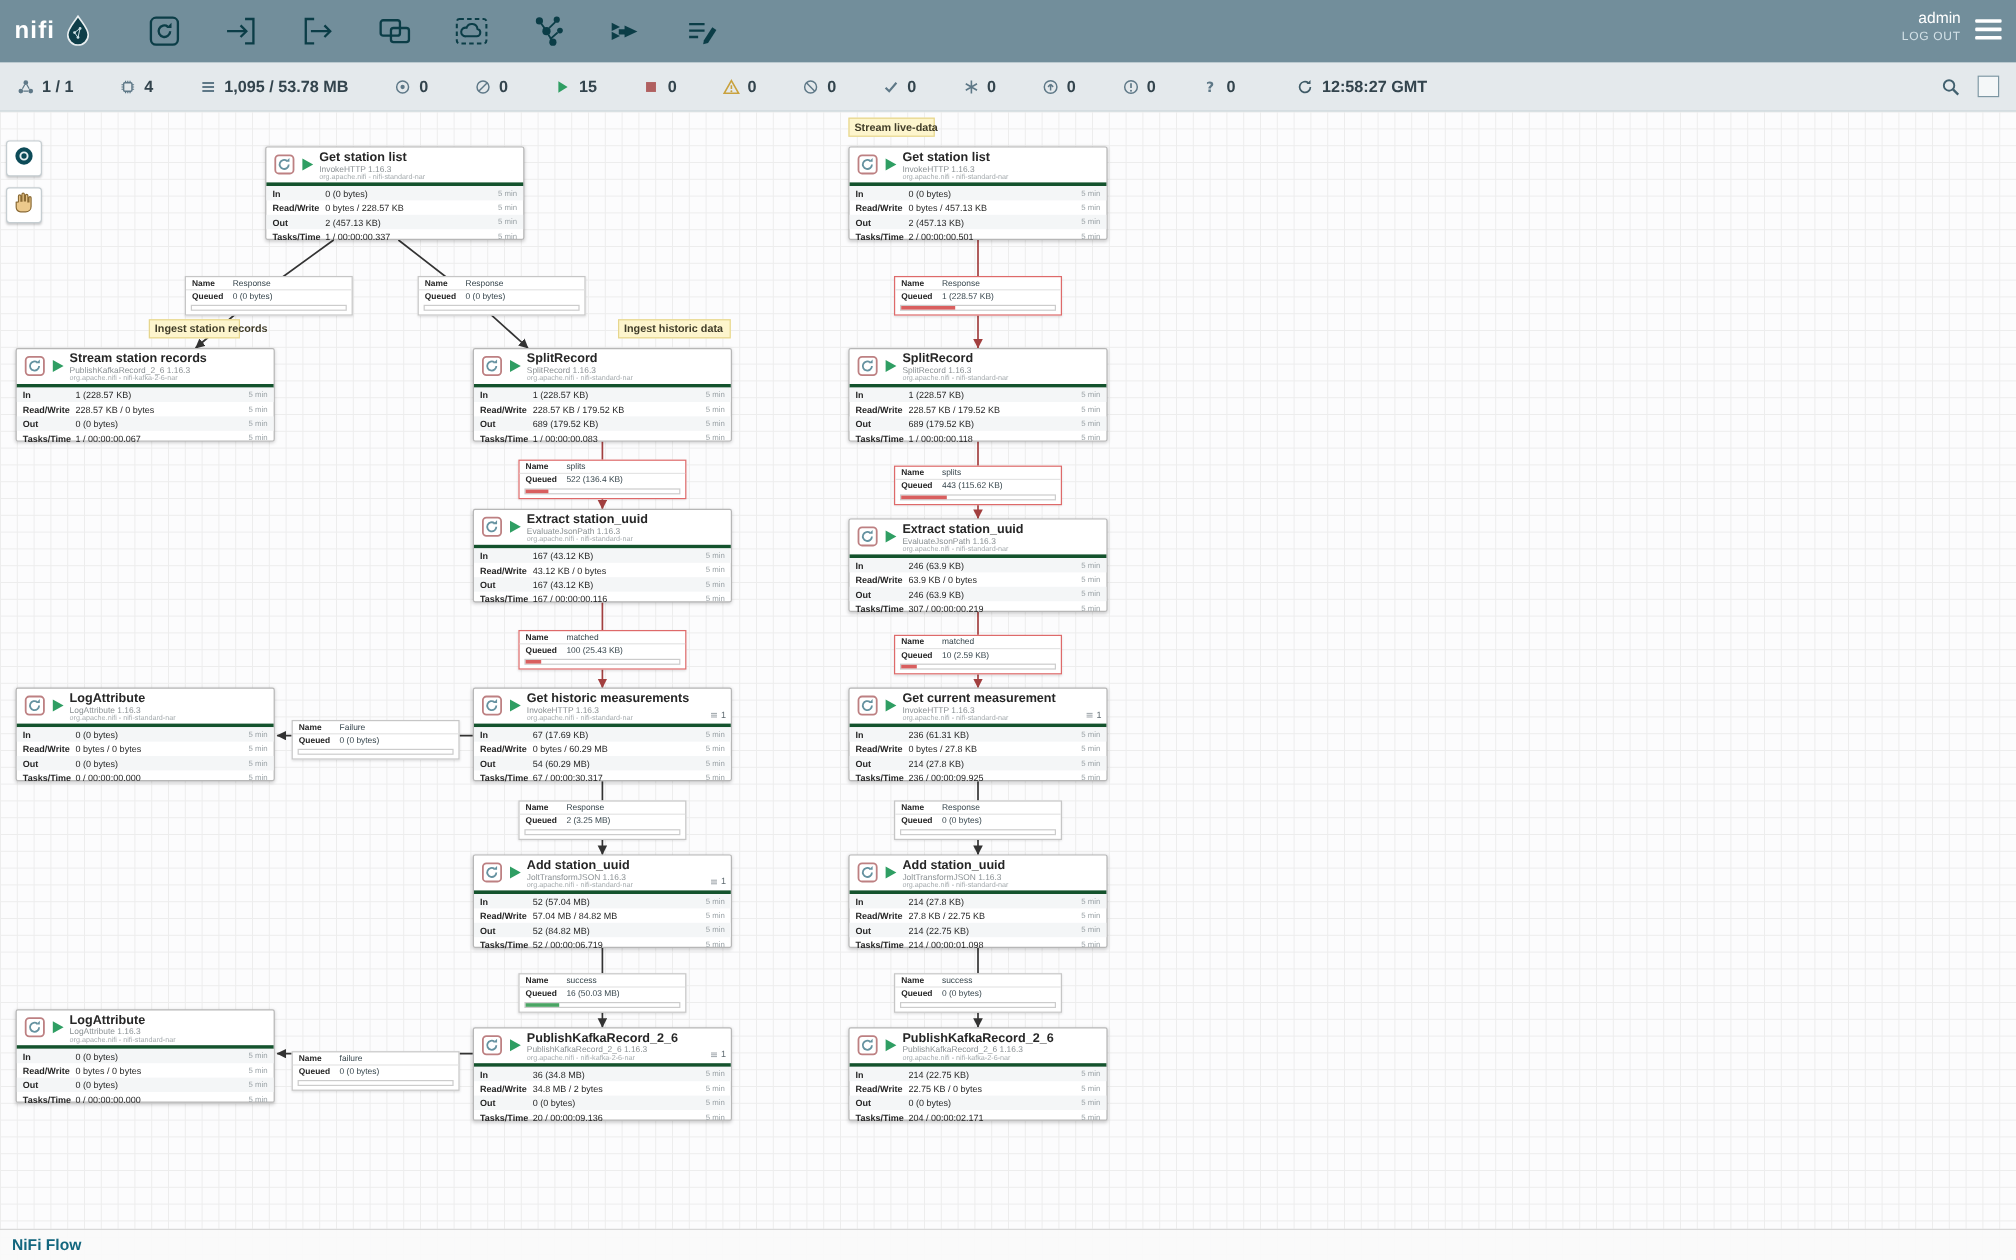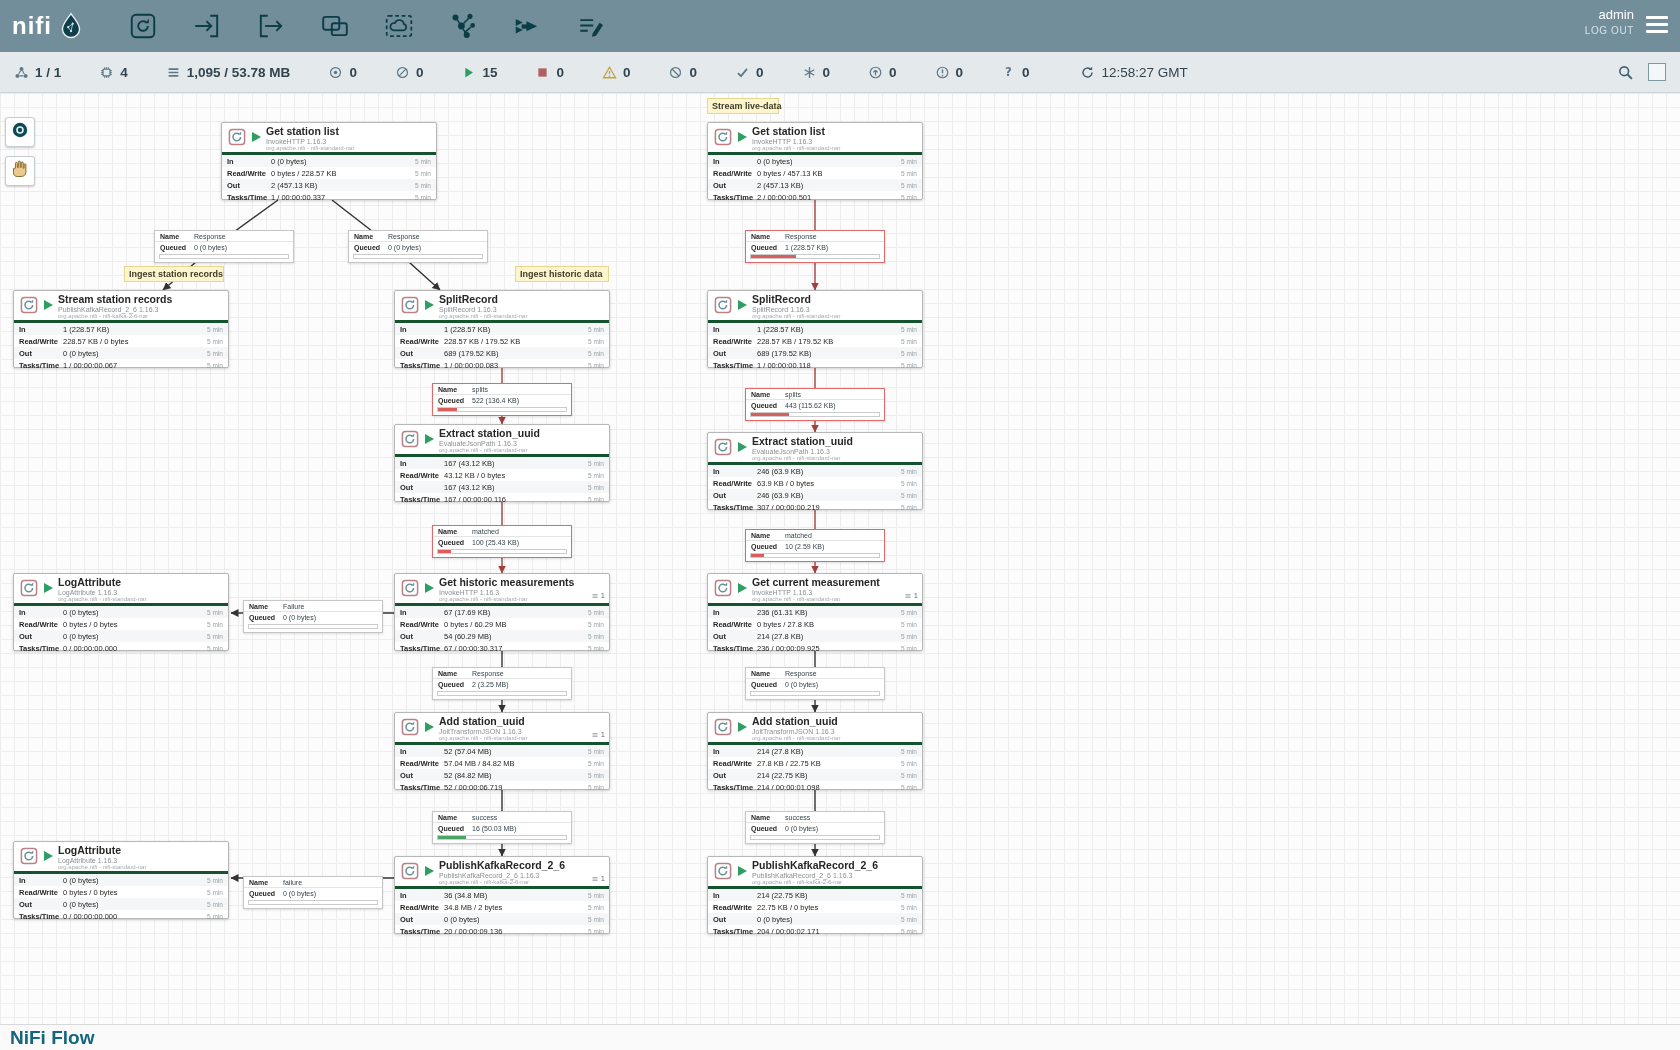--- a/index.html
+++ b/index.html
@@ -2,38 +2,38 @@
 <html><head>
 <meta charset="utf-8">
 <style>
   *{box-sizing:border-box;margin:0;padding:0}
   html,body{width:1680px;height:1050px;overflow:hidden}
   body{font-family:"Liberation Sans","DejaVu Sans",sans-serif;background:#fff}
   #app{position:relative;width:1680px;height:1050px;overflow:hidden;background:#fff}
 
   
   .header{position:absolute;top:0;left:0;right:0;height:52px;background:#728e9b;z-index:10;display:flex;align-items:center}
-  .logo{display:flex;align-items:center;color:#fff;font-size:24px;font-weight:bold;margin-left:12px;letter-spacing:1px;cursor:pointer}
+  .logo{display:flex;align-items:center;color:#fff;font-size:20px;font-weight:bold;margin-left:12px;letter-spacing:1px;cursor:pointer}
   .logo-drop{margin-left:4px;display:flex}
   .toolbar{display:flex;gap:34px;margin-left:42px;align-items:center}
   .tb-icon{width:30px;height:30px;color:#0b3d47;cursor:grab;display:flex;align-items:center;justify-content:center}
   .header-right{position:absolute;right:46px;top:7px;text-align:right;color:#fff}
   .user-name{font-size:13px}
   .logout{font-size:10px;color:#d3e1e7;letter-spacing:.6px;cursor:pointer;margin-top:3px}
   .hamburger{position:absolute;right:12px;top:16px;width:22px;cursor:pointer}
   .hamburger div{height:3px;background:#fff;margin-bottom:4px;border-radius:1px}
 
   
   .statusbar{position:absolute;top:52px;left:0;right:0;height:41px;background:#e4e9ec;border-bottom:1px solid #ccd6da;z-index:9;display:flex;align-items:center;padding:0 14px}
   .status-items{display:flex;align-items:center}
   .status-item{display:flex;align-items:center;gap:6px;margin-right:38px}
   .s-icon{display:flex}
   .s-icon svg{display:block}
   .s-val{font-size:13.5px;font-weight:bold;color:#33444d}
-  .clock{display:flex;gap:7px;margin-left:12px;font-size:13.5px;font-weight:normal;color:#33444d}
+  .clock{display:flex;gap:7px;margin-left:12px;font-size:13.5px;font-weight:bold;color:#33444d}
   .statusbar-right{margin-left:auto;display:flex;align-items:center;gap:14px}
   .search-btn{color:#41606e;cursor:pointer;display:flex}
   .panel-btn{width:18px;height:18px;border:1px solid #7d97a3;background:#f4f7f8;cursor:pointer;display:inline-block}
 
   
   .canvas{position:absolute;top:93px;left:0;right:0;bottom:0;z-index:0;background-color:#fcfcfd;
     background-image:linear-gradient(#ededed 1px,transparent 1px),linear-gradient(90deg,#ededed 1px,transparent 1px);
     background-size:14px 14px}
   #wires{position:absolute;left:0;top:0;z-index:2;pointer-events:none}
   #node-layer{position:absolute;left:0;top:0;width:1680px;height:1050px;z-index:3}
@@ -66,21 +66,21 @@
   .conn-row:first-child{border-bottom:1px solid #e4e4e4}
   .conn-key{font-weight:bold;width:34px;color:#262626}
   .conn-val{white-space:nowrap}
   .conn-bar{height:5px;margin:1px 4px 3px 4px;border:1px solid #ccc;background:#fff}
   .conn-fill{height:100%}
 
   
   .palette{position:absolute;left:5px;top:117px;z-index:6;display:flex;flex-direction:column;gap:9px}
   .palette-btn{width:30px;height:30px;background:#fff;border:1px solid #c5cdd1;border-radius:3px;box-shadow:0 1px 2px rgba(0,0,0,.2);display:flex;align-items:center;justify-content:center;cursor:pointer}
   .footer{position:absolute;left:0;right:0;bottom:0;height:26px;background:rgba(250,250,250,.92);border-top:1px solid #d8d8d8;z-index:8;display:flex;align-items:center;padding:0 10px}
-  .breadcrumb{font-size:19px;font-weight:bold;color:#13667e;cursor:pointer}
+  .breadcrumb{font-size:13px;font-weight:bold;color:#13667e;cursor:pointer}
 </style>
 </head>
 <body>
 
 <div id="app">
 
   <div class="header">
     <div class="logo">
       <span>nifi</span>
       <span class="logo-drop">
@@ -330,21 +330,21 @@
       <path d="M502 790 L 502 856" class="wire" marker-end="url(#ah)"></path>
       <path d="M394 878 L 231 878" class="wire" marker-end="url(#ah)"></path>
       <path d="M815 200 L 815 290" class="wire alert" marker-end="url(#ah-r)"></path>
       <path d="M815 368 L 815 432" class="wire alert" marker-end="url(#ah-r)"></path>
       <path d="M815 510 L 815 573" class="wire alert" marker-end="url(#ah-r)"></path>
       <path d="M815 651 L 815 712" class="wire" marker-end="url(#ah)"></path>
       <path d="M815 790 L 815 856" class="wire" marker-end="url(#ah)"></path>
     </svg>
 
   <div id="node-layer">
-      <div class="flow-label" style="left: 124px; top: 266px; width: 100px;">Ingest station records</div>
+      <div class="flow-label" style="left: 124px; top: 266px; width: 76px;">Ingest station records</div>
       <div class="flow-label" style="left: 515px; top: 266px; width: 94px;">Ingest historic data</div>
       <div class="flow-label" style="left: 707px; top: 98px; width: 72px;">Stream live-data</div>
       <div class="processor" style="left: 221px; top: 122px;">
         <div class="proc-head">
           <div class="proc-icon"><svg width="18" height="18" viewBox="0 0 18 18">
               <rect x="1.4" y="1.4" width="15.2" height="15.2" rx="3" fill="#fff" stroke="#bd8082" stroke-width="1.5"></rect>
               <path d="M12.6 9a3.8 3.8 0 1 1-1.5-3" fill="none" stroke="#6592a0" stroke-width="1.5"></path>
               <path d="M13.2 3.6v3.2H10z" fill="#6592a0"></path>
             </svg></div>
           <div class="run-icon"></div>

